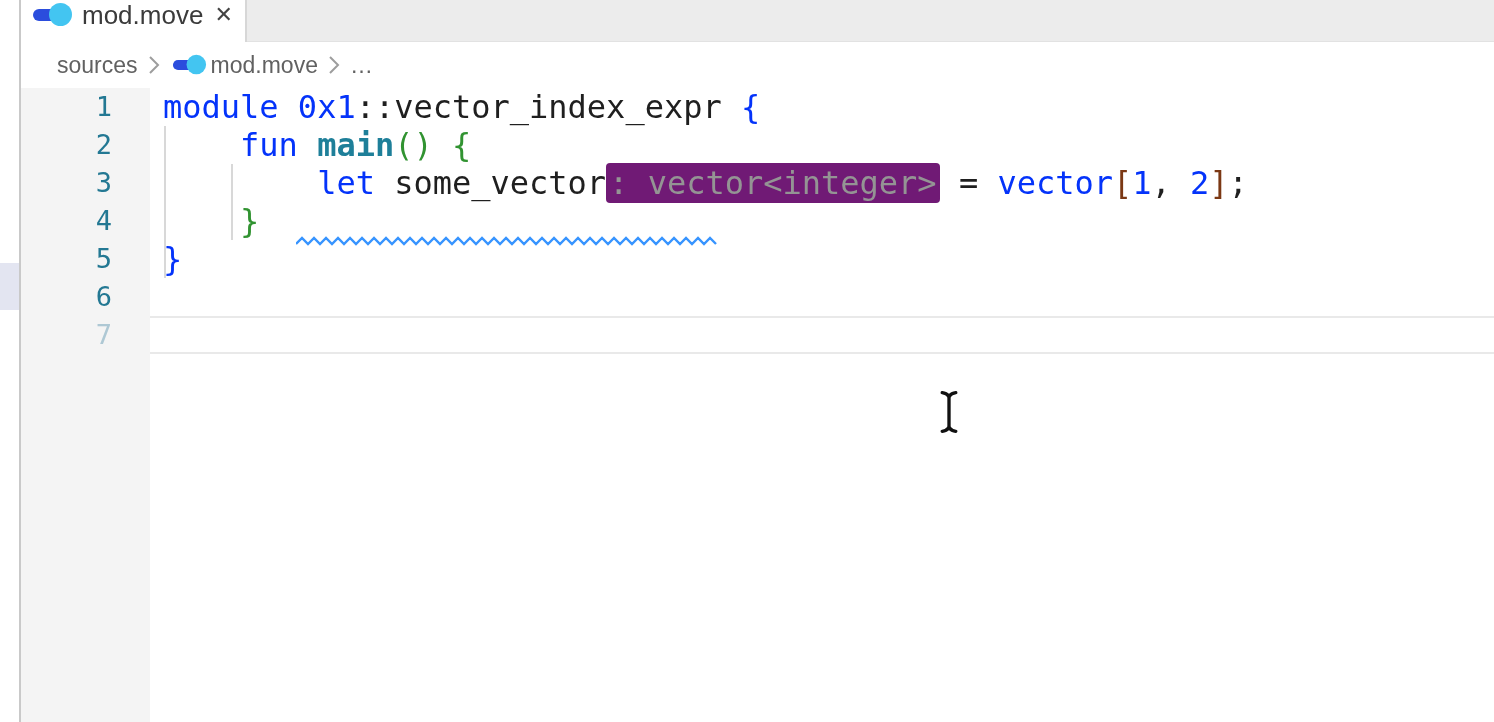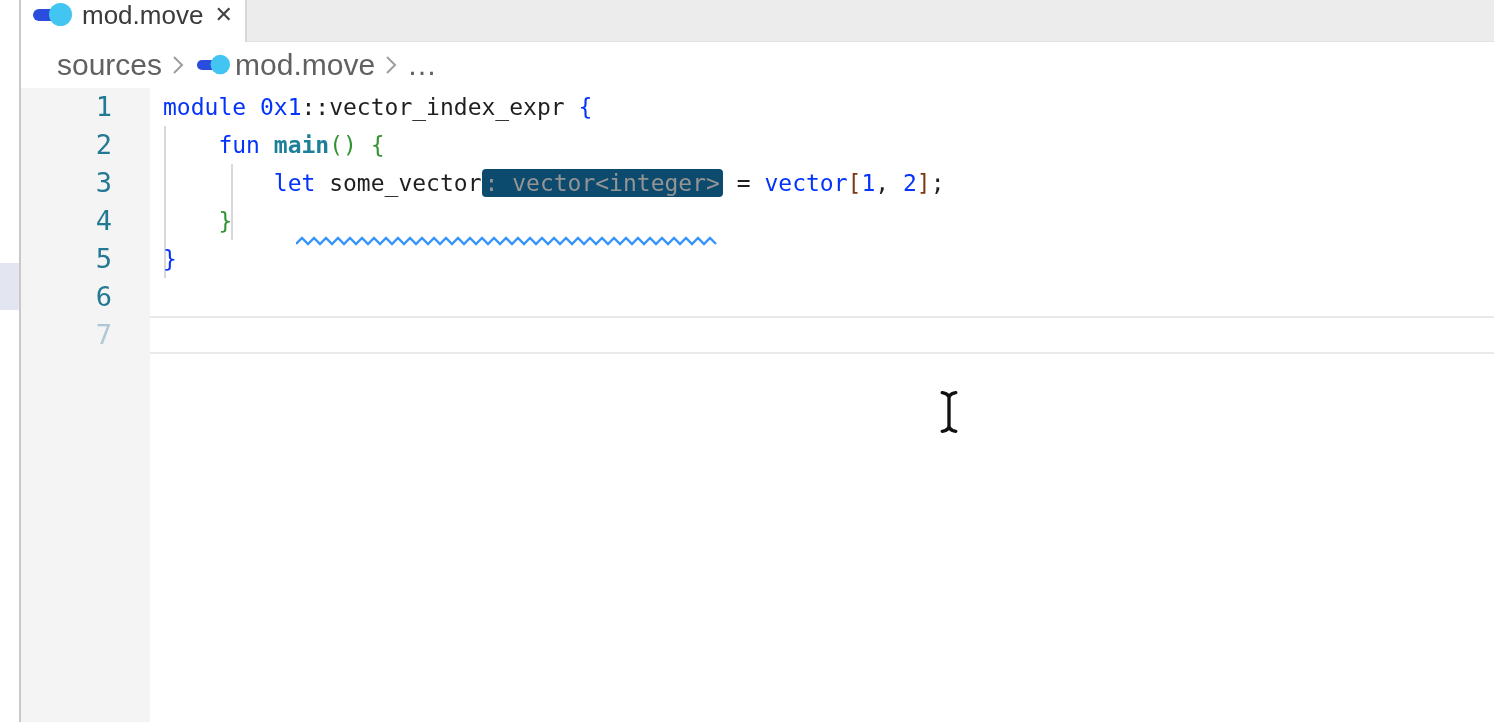--- a/index.html
+++ b/index.html
@@ -21,40 +21,40 @@
   .tab-close { margin-left:auto; font-size:22px; color:#444444; line-height:1; padding:2px; }
   .tabbar-rest { flex:1; background:#ececec; border-bottom:1px solid #e2e2e2; }
 
   
   .move-icon { position:relative; width:39px; height:26px; flex-shrink:0; }
   .move-icon .pill { position:absolute; left:0; top:7px; width:28px; height:12px; border-radius:6px; background:#2b4ddd; }
   .move-icon .ball { position:absolute; left:16px; top:1px; width:23px; height:23px; border-radius:50%; background:#43c5f1; }
 
   
   .breadcrumb { height:46px; background:#ffffff; display:flex; align-items:center; padding-left:36px; flex-shrink:0; }
-  .crumb { font-size:30px; color:#616161; cursor:pointer; white-space:nowrap; }
+  .crumb { font-size:23px; color:#616161; cursor:pointer; white-space:nowrap; }
   .crumb-sep { margin:0 9px; display:flex; align-items:center; }
   .breadcrumb .move-icon { transform:scale(0.85); margin-right:2px; }
 
   
   .editor { position:relative; flex:1; display:flex; background:#ffffff; font-family:"DejaVu Sans Mono", monospace; }
   .gutter { width:129px; background:#f4f4f4; flex-shrink:0; padding-top:0; z-index:2; }
   .ln { height:38px; line-height:38px; text-align:right; padding-right:38px; font-size:27px; color:#237893; cursor:pointer; }
   .ln.inactive { color:#aec8d4; }
   .code { flex:1; padding-left:13px; position:relative; z-index:2; }
-  .line { height:38px; line-height:38px; font-size:23px; white-space:pre; color:#1f1f1f; cursor:text; font-variant-ligatures:none; }
+  .line { height:38px; line-height:38px; font-size:32px; white-space:pre; color:#1f1f1f; cursor:text; font-variant-ligatures:none; }
 
   .tok-kw  { color:#0433fa; }
   .tok-pl  { color:#1f1f1f; }
   .tok-fn  { color:#1e7f99;font-weight:bold; }
   .tok-b1  { color:#0433fa; }
   .tok-b2  { color:#319331; }
   .tok-b3  { color:#7b3814; }
   .tok-num { color:#0433fa; }
-  .tok-hint{ color:#949494; background:#0c4a6e; border-radius:4px; padding:1px 3px;text-align:right; }
+  .tok-hint{ color:#949494; background:#701a75; border-radius:4px; padding:1px 3px;text-align:right; }
 
   
   .indent-guide { position:absolute; width:2px; background:#d8d8d8; z-index:1; }
   .guide-1 { left:143px; top:38px;  height:152px; }
   .guide-2 { left:210px; top:76px;  height:76px; }
   .current-line { position:absolute; left:125px; right:0; top:228px; height:38px;
                   border:2px solid #e9e9e9; border-right:none; z-index:1; }
   .squiggle { position:absolute; left:275px; top:148px; width:424px; height:10px; z-index:3; }
 
   .mouse-cursor { position:absolute; left:936px; top:389px; width:26px; height:46px; z-index:10; pointer-events:none; }

